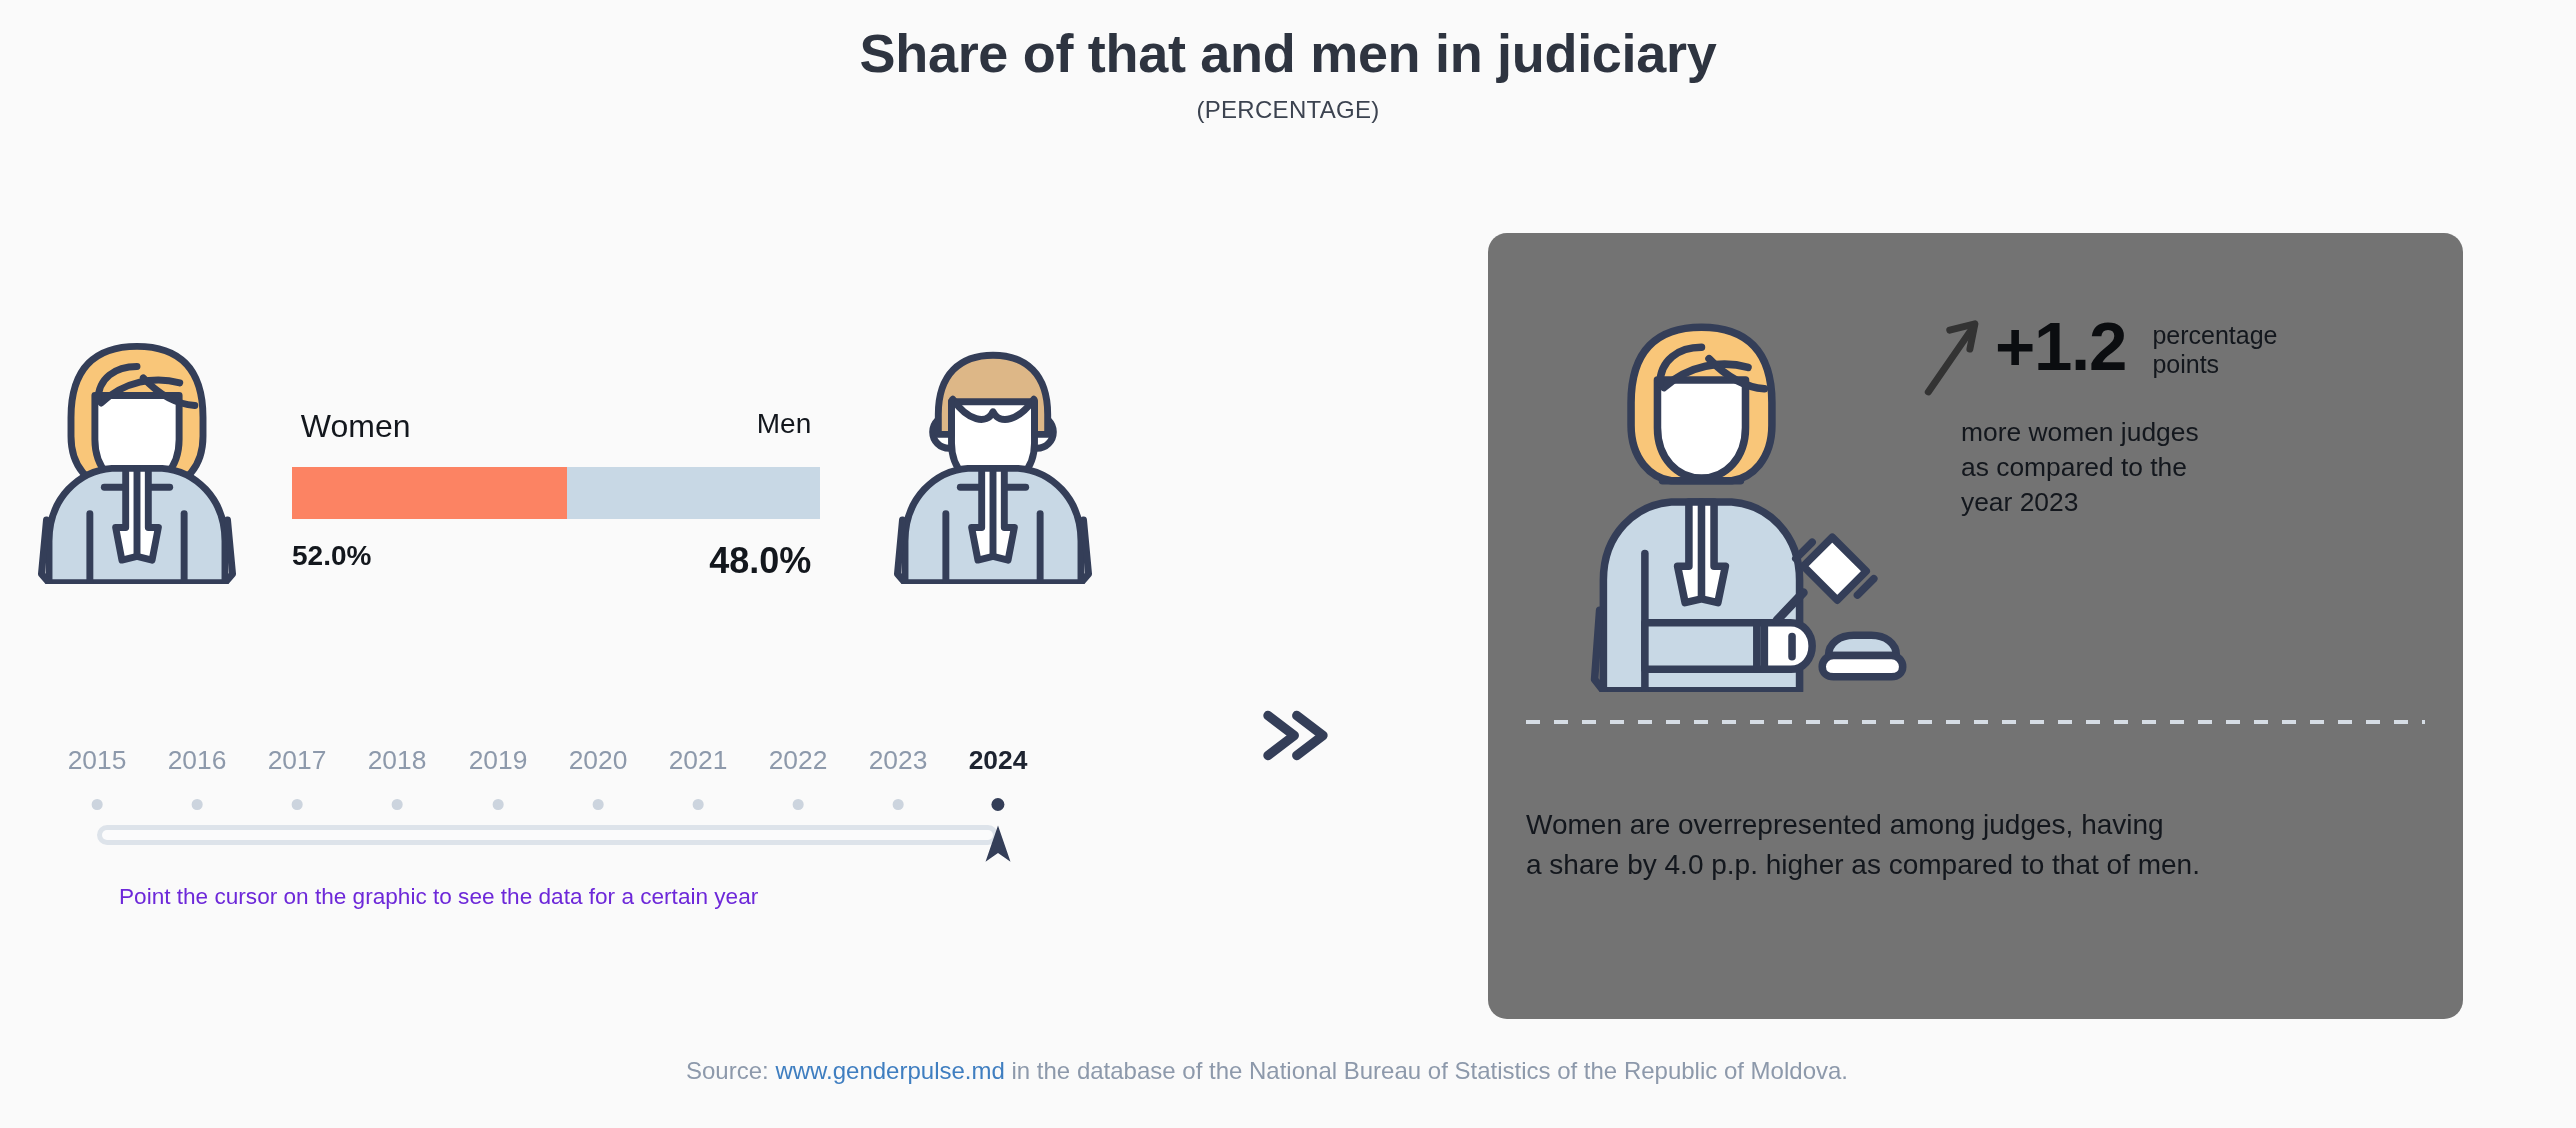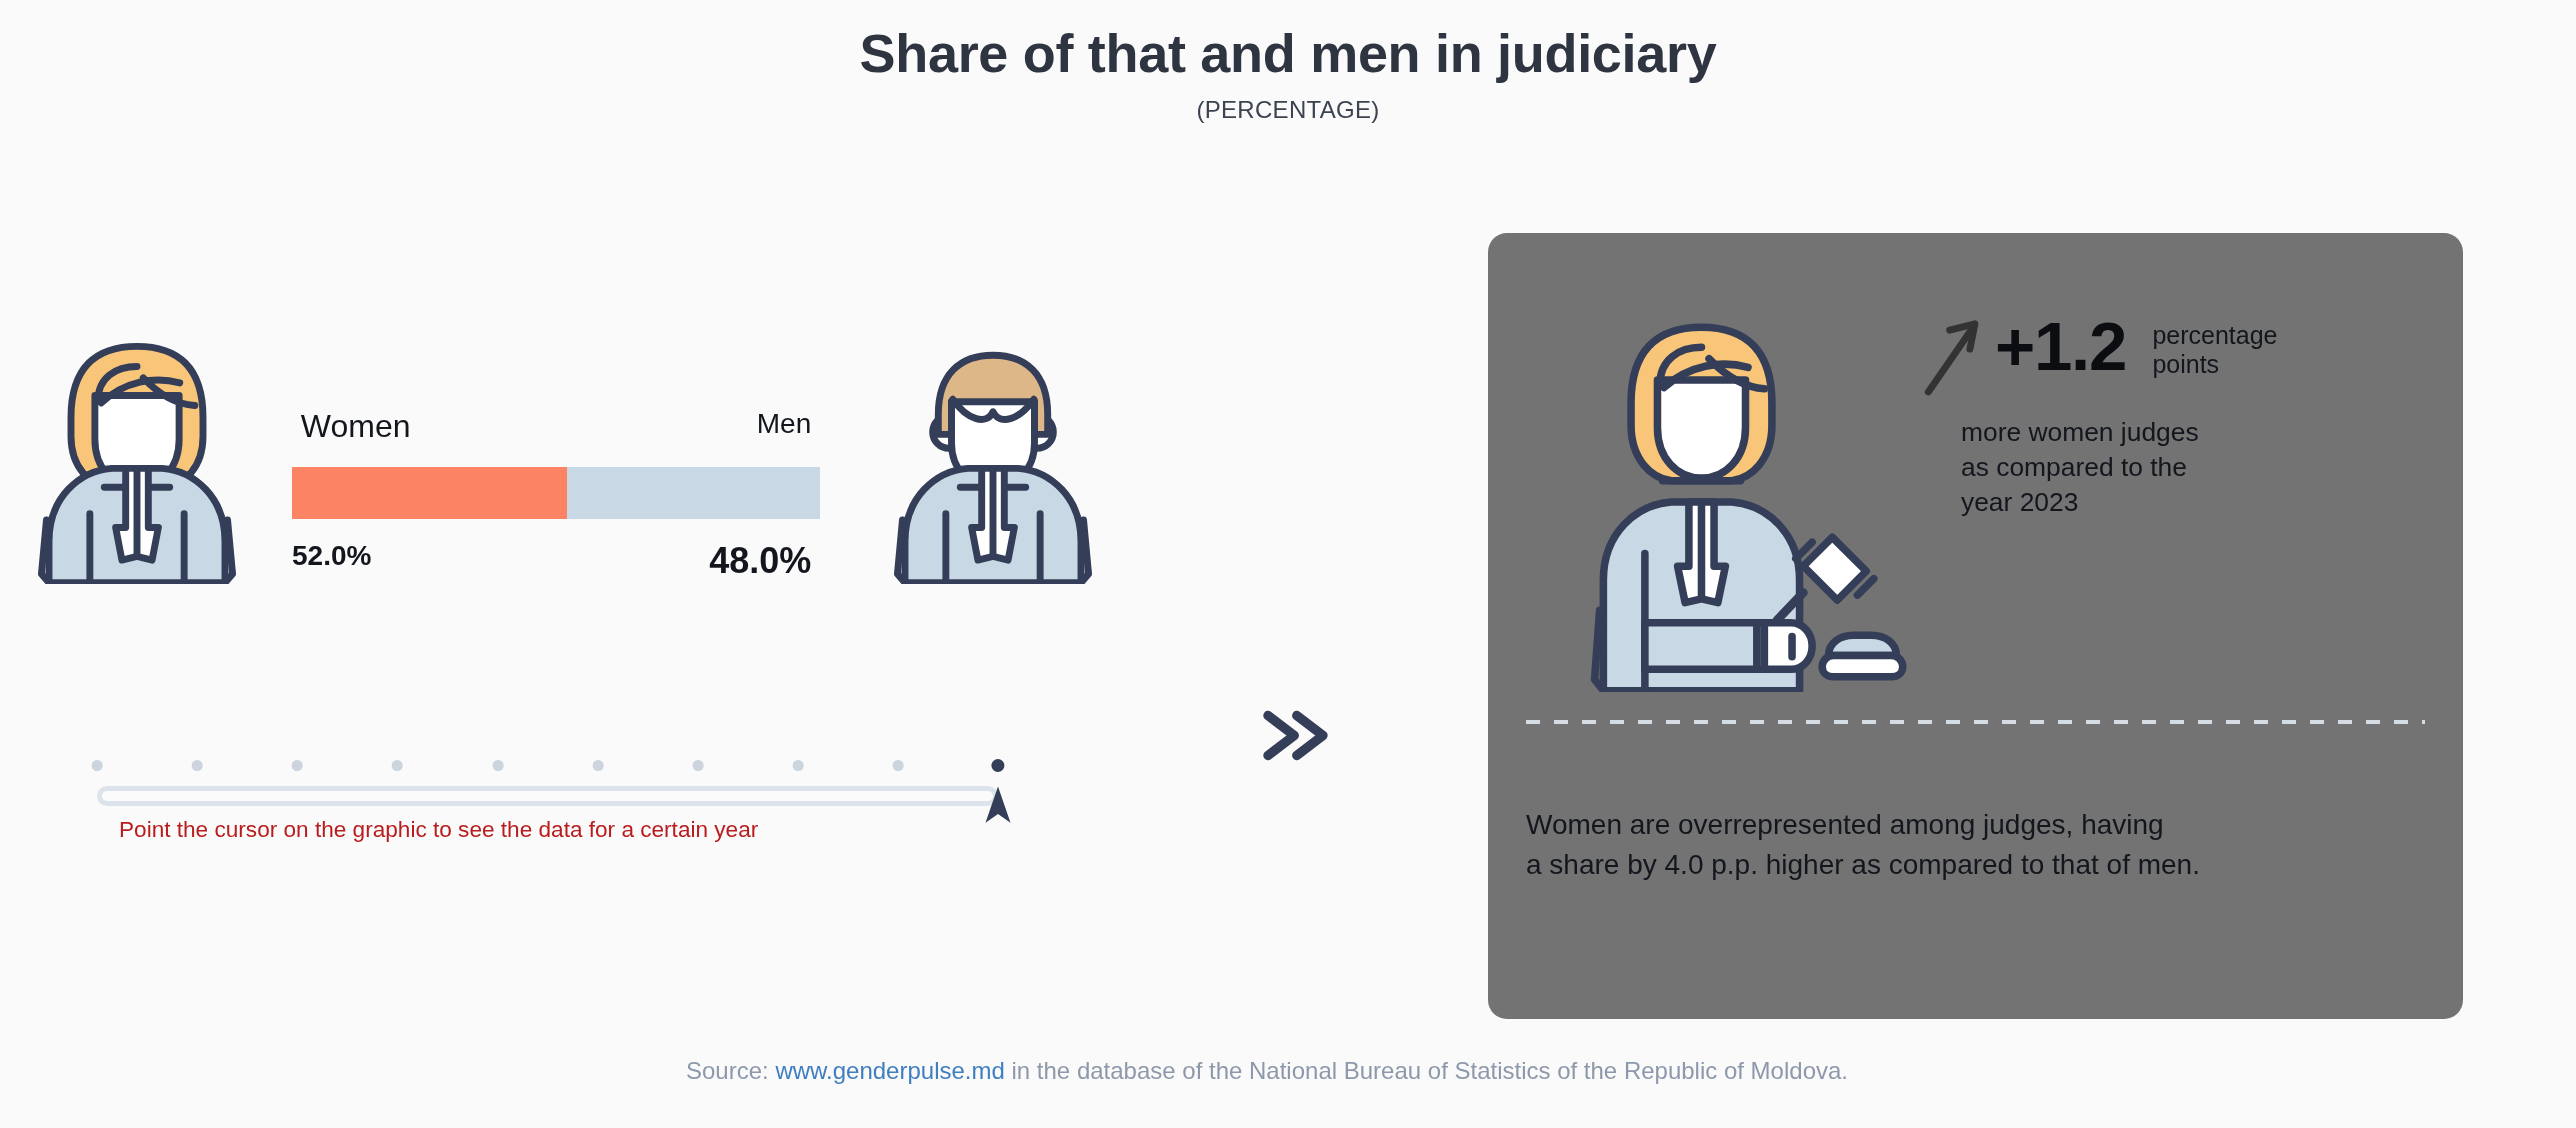--- a/index.html
+++ b/index.html
@@ -170,23 +170,24 @@
     background: #fbfbfc;
     border-radius: 6.3px;
   }
   .handle {
     position: absolute;
     top: 1.3px;
     transform: translateX(-50%);
   }
 
   .hint {
+    margin-top: 28px;
     margin-left: 44px;
     font-size: 22.6px;
-    color: #b91c1c;
+    color: #6d28d9;
   }
 
   
   .right-panel {
     position: absolute;
     left: 1488px;
     top: 233px;
     width: 975px;
     height: 786px;
     background: #737373;
@@ -355,20 +356,32 @@
       <svg width="75" height="63" viewBox="0 0 120 100">
         <g fill="none" stroke="#343e58" stroke-width="15" stroke-linecap="round" stroke-linejoin="round">
           <polyline points="16,18 58,50 16,82"></polyline>
           <polyline points="62,18 104,50 62,82"></polyline>
         </g>
       </svg>
     </div>
   </div>
 
   <div class="timeline">
+    <div class="years" id="years-row">
+        <span class="year" style="left: 22px;">2015</span>
+        <span class="year" style="left: 122px;">2016</span>
+        <span class="year" style="left: 222px;">2017</span>
+        <span class="year" style="left: 322px;">2018</span>
+        <span class="year" style="left: 423px;">2019</span>
+        <span class="year" style="left: 523px;">2020</span>
+        <span class="year" style="left: 623px;">2021</span>
+        <span class="year" style="left: 723px;">2022</span>
+        <span class="year" style="left: 823px;">2023</span>
+        <span class="year active" style="left: 923px;">2024</span>
+      </div>
     <div class="dots" id="dots-row">
         <span class="dot" style="left: 22px;"></span>
         <span class="dot" style="left: 122px;"></span>
         <span class="dot" style="left: 222px;"></span>
         <span class="dot" style="left: 322px;"></span>
         <span class="dot" style="left: 423px;"></span>
         <span class="dot" style="left: 523px;"></span>
         <span class="dot" style="left: 623px;"></span>
         <span class="dot" style="left: 723px;"></span>
         <span class="dot" style="left: 823px;"></span>

